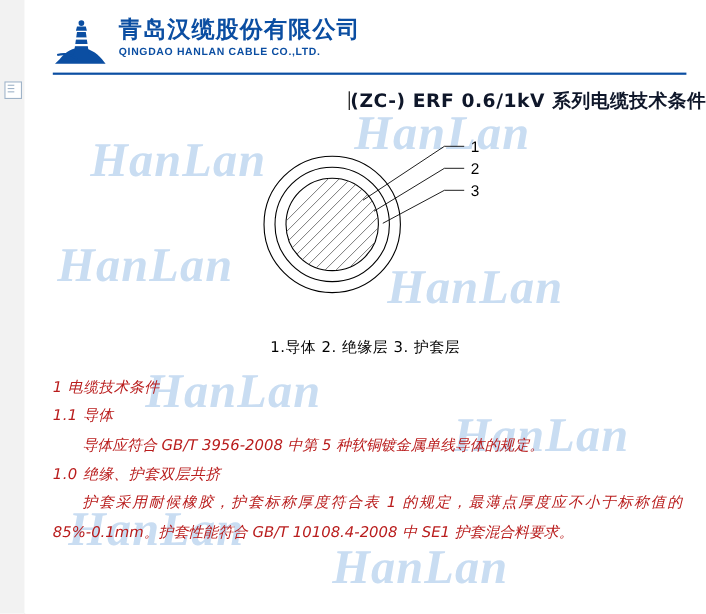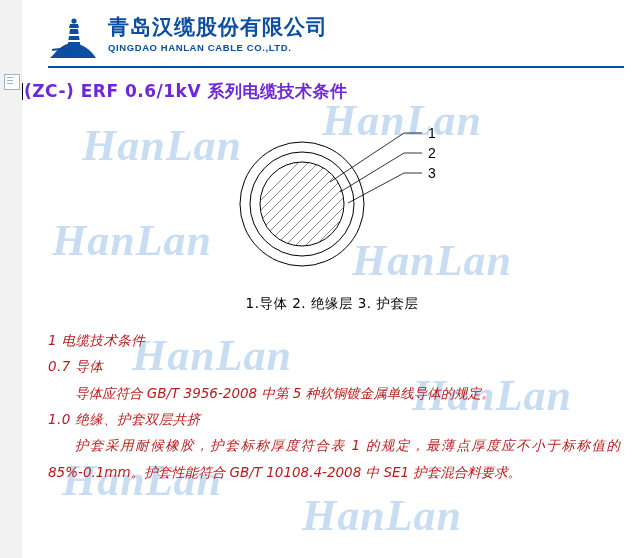--- a/index.html
+++ b/index.html
@@ -100,25 +100,25 @@
     z-index: 2;
     margin: 4px 18px 0 26px;
     height: 2px;
     background: #0b4ea2;
   }
 
   
   .doc-title {
     position: relative;
     z-index: 2;
-    text-align: left;
+    text-align: right;
     font-family: "DejaVu Sans", "Liberation Sans", sans-serif;
     font-size: 17px;
     font-weight: bold;
-    color: #6d28d9;
+    color: #0f172a;
     margin-top: 12px;
     letter-spacing: 0.5px;
   }
   .caret {
     display: inline-block;
     width: 1px;
     height: 17px;
     background: #000;
     vertical-align: -3px;
     margin-right: 1px;
@@ -133,21 +133,21 @@
   }
   .figure-wrap svg { display: block; margin: 0 auto; }
 
   .fig-caption {
     position: relative;
     z-index: 2;
     text-align: center;
     font-family: "DejaVu Sans", "Liberation Sans", sans-serif;
     font-size: 13.5px;
     color: #000;
-    margin-top: 6px;
+    margin-top: 18px;
     letter-spacing: 0.5px;
   }
 
   
   .body {
     position: relative;
     z-index: 2;
     margin: 14px 22px 0 26px;
     font-family: "DejaVu Sans", "Liberation Sans", sans-serif;
     font-size: 13.5px;
@@ -252,19 +252,19 @@
       <text x="256" y="29" font-family="Liberation Sans, sans-serif" font-size="14" fill="#000">1</text>
       <text x="256" y="49" font-family="Liberation Sans, sans-serif" font-size="14" fill="#000">2</text>
       <text x="256" y="69" font-family="Liberation Sans, sans-serif" font-size="14" fill="#000">3</text>
     </svg>
   </div>
 
   <div class="fig-caption">1.导体    2. 绝缘层    3. 护套层</div>
 
   <div class="body">
     <p class="heading">1 电缆技术条件</p>
-    <p class="heading">0.7  导体</p>
+    <p class="heading">1.1  导体</p>
     <p class="para">导体应符合 GB/T 3956-2008 中第 5 种软铜镀金属单线导体的规定。</p>
     <p class="heading">1.0  绝缘、护套双层共挤</p>
     <p class="para">护套采用耐候橡胶，护套标称厚度符合表 1 的规定，最薄点厚度应不小于标称值的 85%-0.1mm。护套性能符合 GB/T 10108.4-2008 中 SE1 护套混合料要求。</p>
   </div>
 
 </div>
 
 </body></html>

